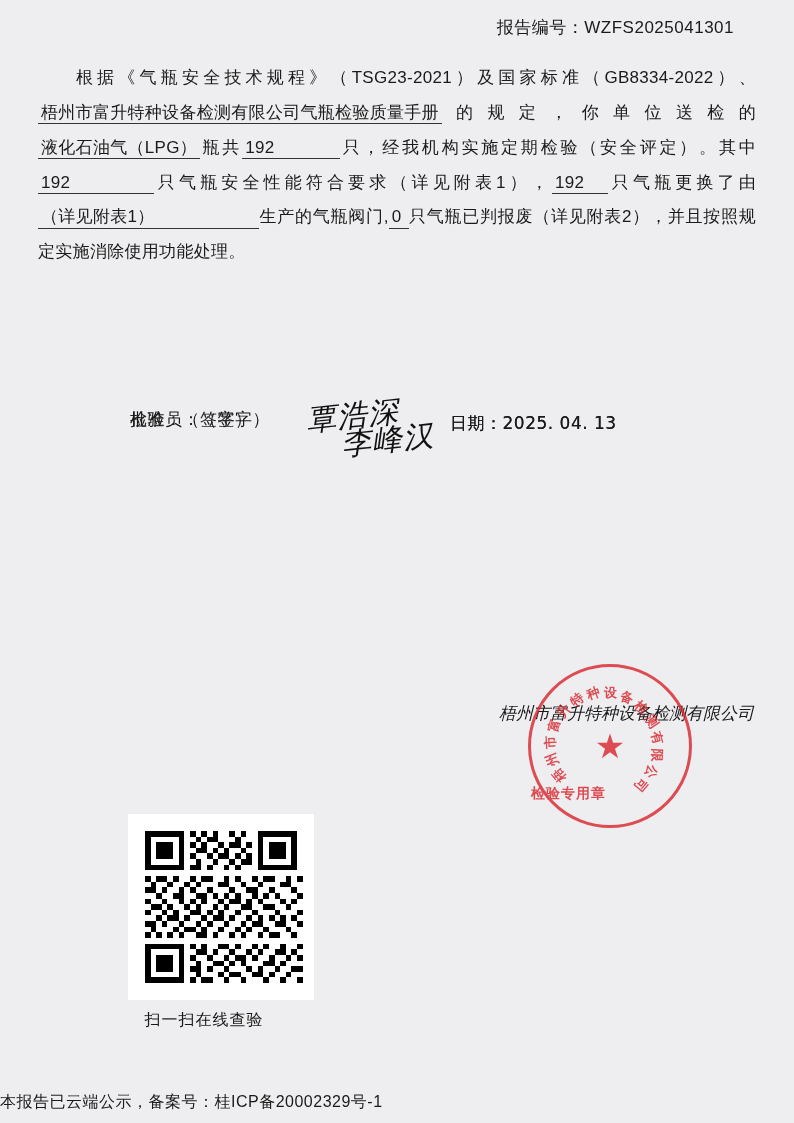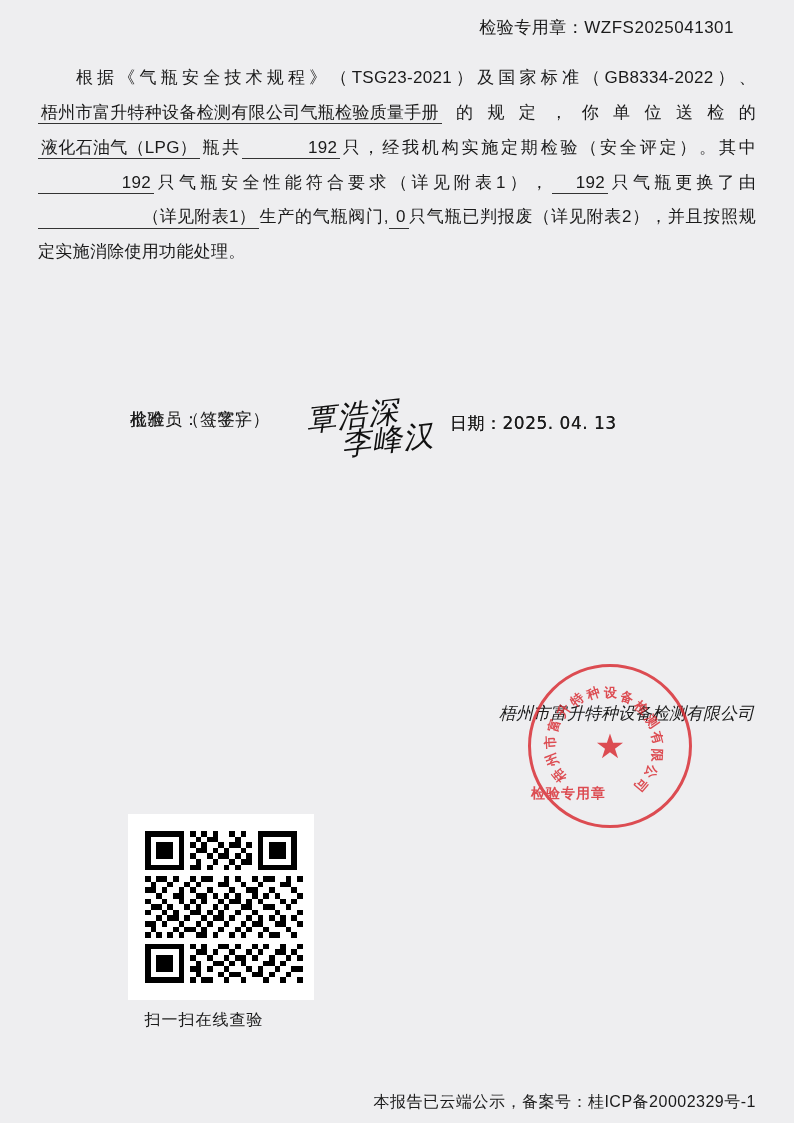--- a/index.html
+++ b/index.html
@@ -53,31 +53,31 @@
     text-align: justify;
     letter-spacing: 0.3px;
   }
   .indent {
     display: inline-block;
     width: 34px;
   }
   .fill {
     display: inline-block;
     border-bottom: 1px solid #333;
-    text-align: right;
+    text-align: left;
     line-height: 1.2;
     vertical-align: baseline;
     padding: 0 3px;
   }
   .fill.w-manual { min-width: 300px; }
   .fill.w-gas { min-width: 150px; }
   .fill.w-num { min-width: 92px; }
   .fill.w-num2 { min-width: 110px; }
   .fill.w-num3 { min-width: 50px; }
-  .fill.w-valve { min-width: 215px; text-align: right; }
+  .fill.w-valve { min-width: 215px; text-align: left; }
   .fill.w-zero { min-width: 14px; }
 
   .sig-block {
     margin-top: 62px;
     position: relative;
     height: 150px;
   }
   .sig-row {
     position: relative;
     font-size: 17px;
@@ -189,33 +189,33 @@
   .qr-caption {
     margin-top: 10px;
     font-size: 16px;
     letter-spacing: 1px;
   }
   .footer {
     position: absolute;
     left: 0;
     right: 38px;
     bottom: 26px;
-    text-align: right;
+    text-align: left;
     font-size: 16px;
     letter-spacing: 0.5px;
   }
 </style>
 </head>
 <body>
 
 <div class="page">
 
 
   <div class="report-no">
-    <span>检验专用章：</span><span>WZFS2025041301</span>
+    <span>报告编号：</span><span>WZFS2025041301</span>
   </div>
 
 
   <div class="body-text">
     <span class="indent"></span><span>根据《气瓶安全技术规程》（TSG23-2021）及国家标准（GB8334-2022）、</span><span class="fill w-manual">梧州市富升特种设备检测有限公司气瓶检验质量手册</span><span>的规定，你单位送检的</span><span class="fill w-gas">液化石油气（LPG）</span><span>瓶共</span><span class="fill w-num">192</span><span>只，经我机构实施定期检验（安全评定）。其中</span><span class="fill w-num2">192</span><span>只气瓶安全性能符合要求（详见附表1），</span><span class="fill w-num3">192</span><span>只气瓶更换了由</span><span class="fill w-valve">（详见附表1）</span><span>生产的气瓶阀门,</span><span class="fill w-zero">0</span><span>只气瓶已判报废（详见附表2），并且按照规定实施消除使用功能处理。</span>
   </div>
 
   <div class="sig-block">
 
     <div class="sig-row sig-row-1">

